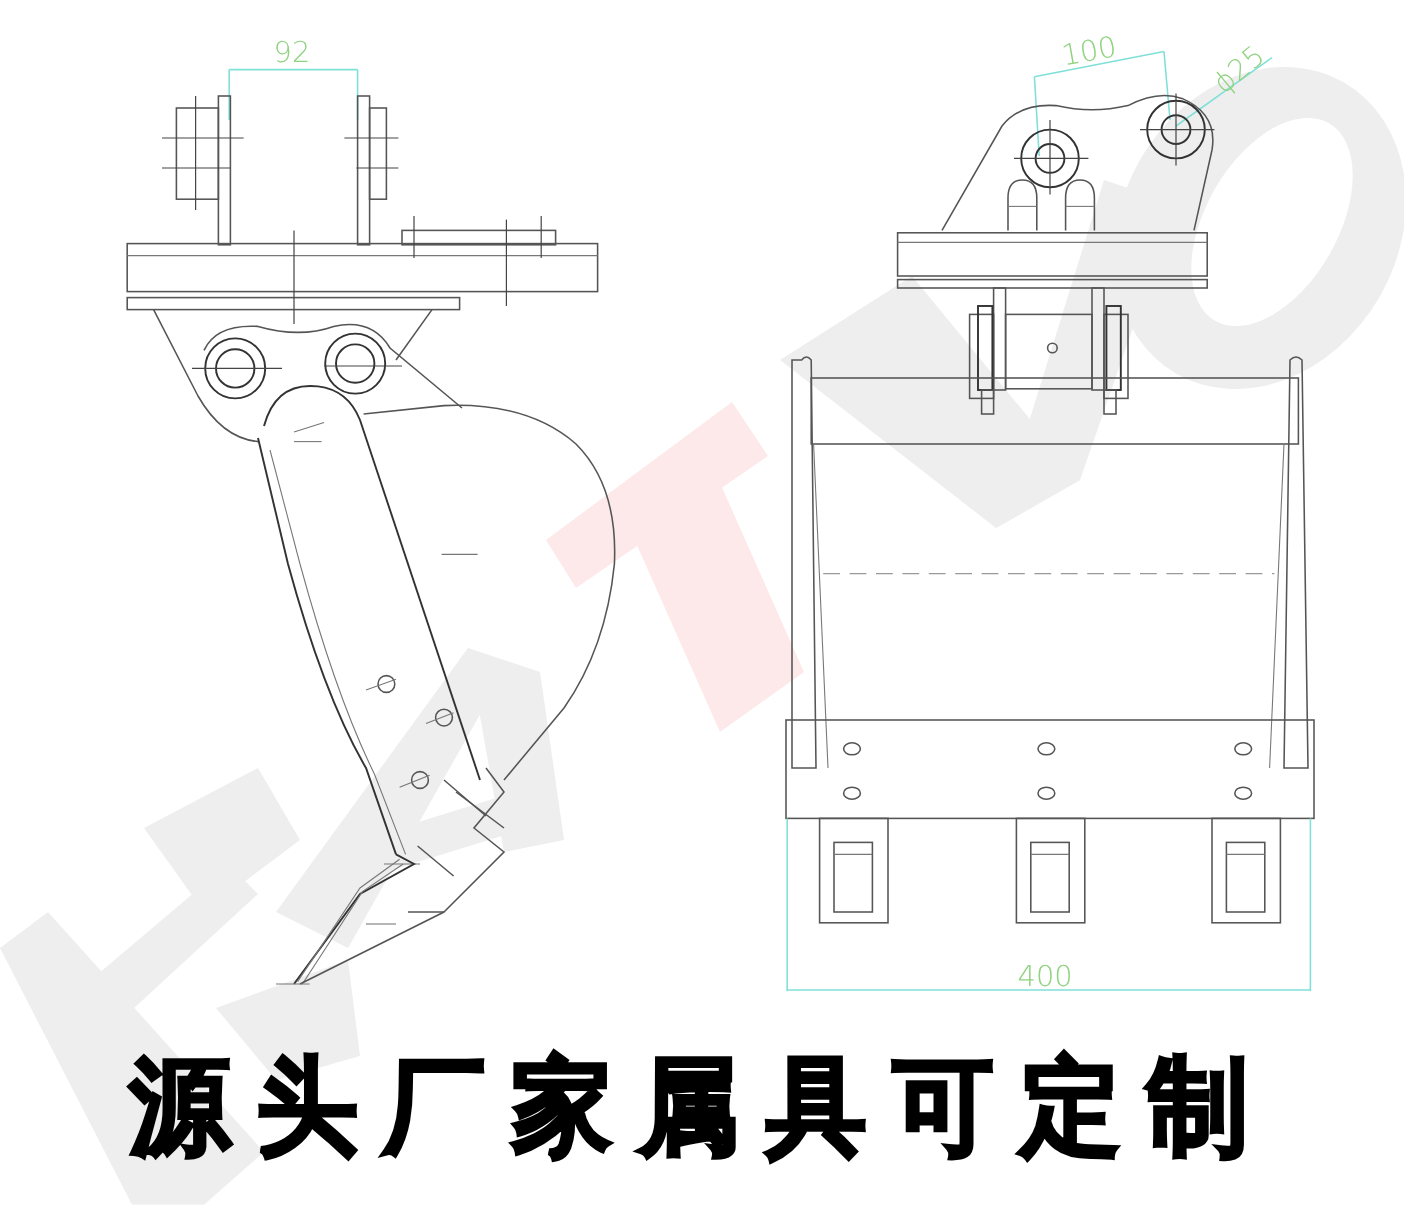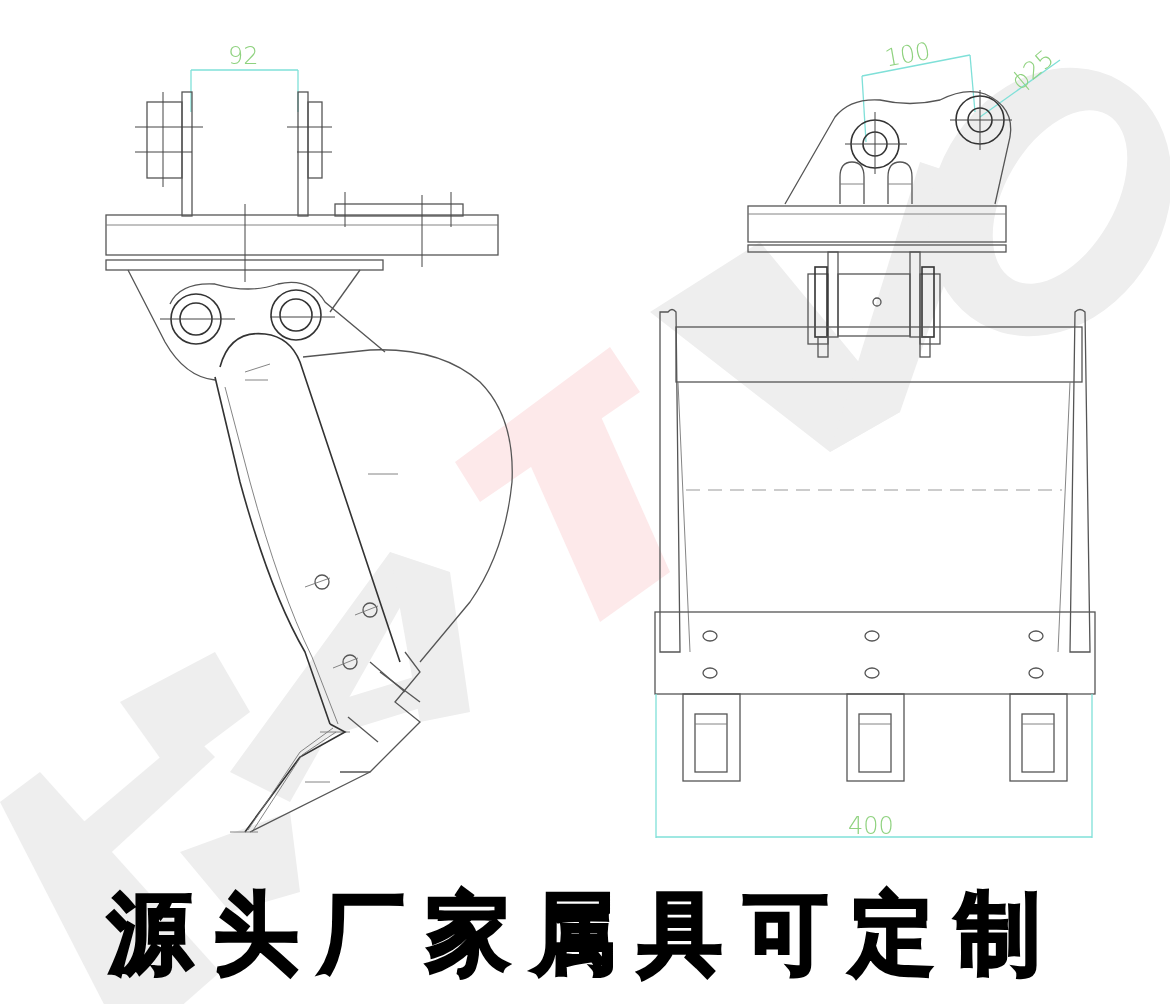--- a/index.html
+++ b/index.html
@@ -1,17 +1,17 @@
 <!DOCTYPE html>
 <html><head>
 <meta charset="utf-8">
 <style>
   html,body{margin:0;padding:0;background:#ffffff;}
   body{width:1170px;height:1004px;position:relative;overflow:hidden;font-family:"DejaVu Sans",sans-serif;}
-  #stage{position:absolute;left:0;top:12px;width:1170px;height:876px;}
+  #stage{position:absolute;left:0;top:0;width:1170px;height:876px;}
   svg{position:absolute;left:0;top:0;}
   .ln{fill:none;stroke:#555;stroke-width:1.3;}
   .ln2{fill:none;stroke:#333;stroke-width:1.6;}
   .thin{fill:none;stroke:#777;stroke-width:0.9;}
   .ctr{fill:none;stroke:#444;stroke-width:1;}
   .dim{fill:none;stroke:#7fe0d8;stroke-width:1.3;}
   .dimtxt{fill:#8fd27f;font-family:"DejaVu Sans",sans-serif;font-size:24px;font-weight:300;}
   .dash{fill:none;stroke:#999;stroke-width:1;stroke-dasharray:14 8;}
   .wm-gray{fill:#eeeeee;}
   .wm-red{fill:#fde9ea;}

